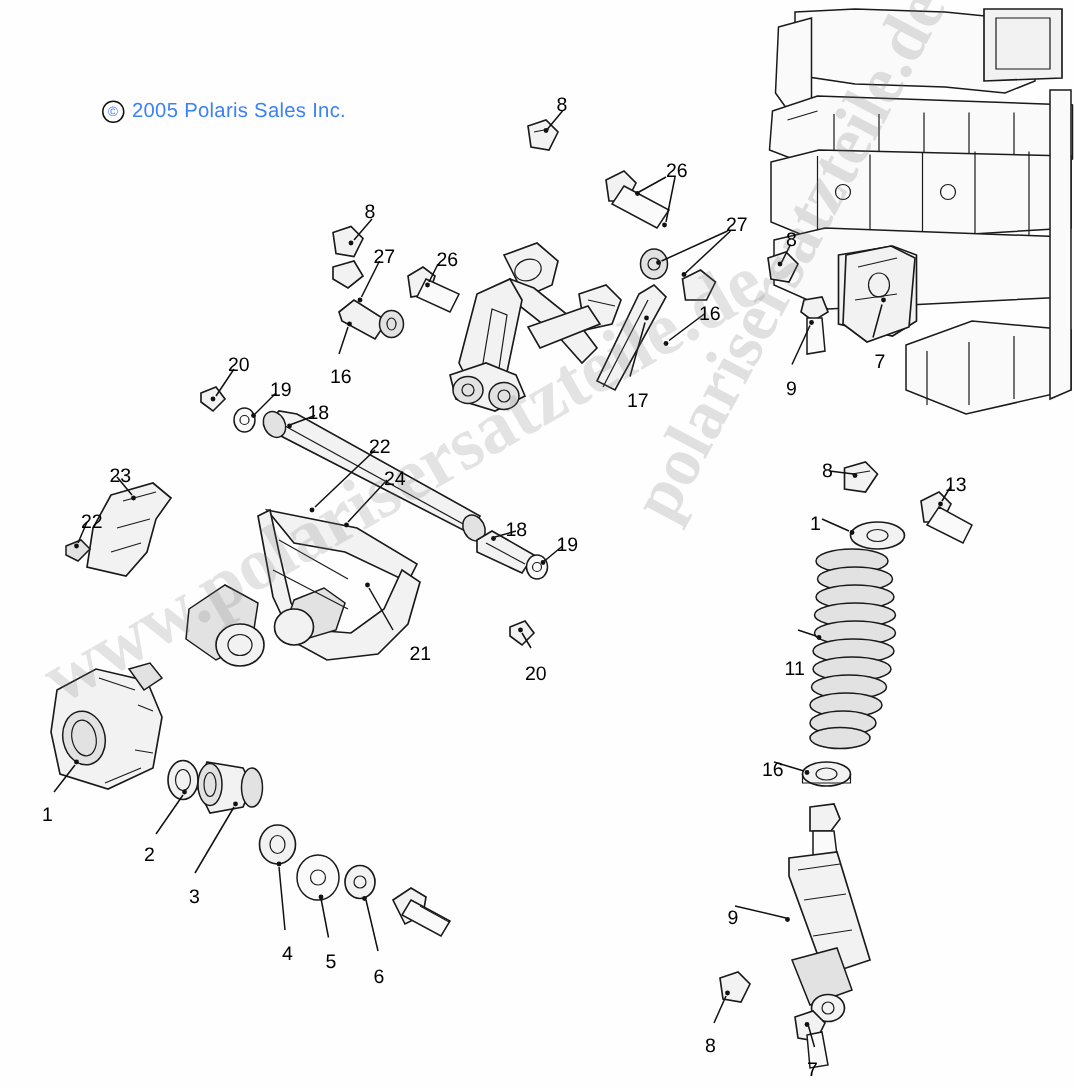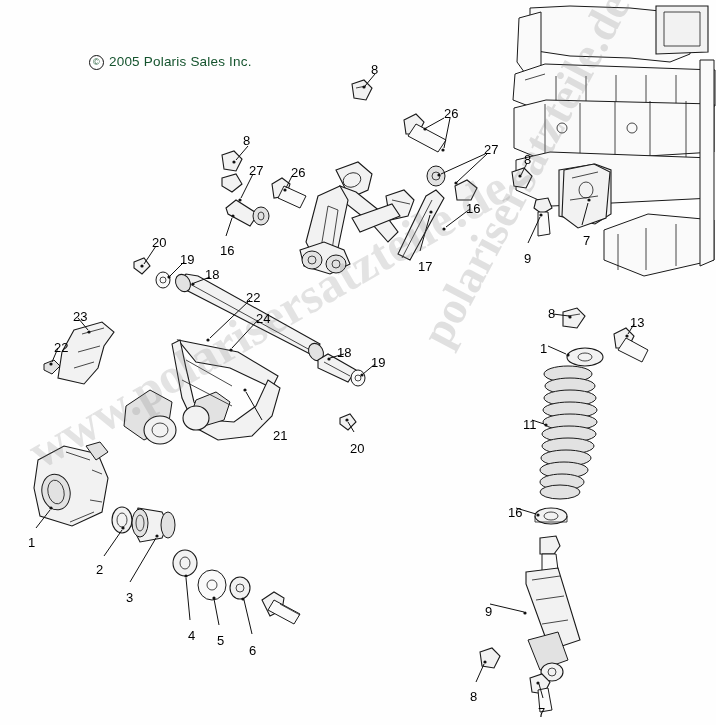--- a/index.html
+++ b/index.html
@@ -11,26 +11,25 @@
     position:relative;
   }
   #sheet{
     position:absolute;left:0;top:0;width:716px;height:725px;
     background:#fefefe;
     overflow:hidden;
   }
   
   .copyright{
     position:absolute;
-    left:68px;top:54px;
+    left:68px;top:66px;
     font-size:13.5px;
-    color:#14532d;
+    color:#3b82f6;
     letter-spacing:.2px;
     white-space:nowrap;
-    margin-left:21px;
   }
   .copyright .c-mark{
     display:inline-block;
     width:13px;height:13px;
     border:1.3px solid #111;
     border-radius:50%;
     font-size:9px;line-height:12px;
     text-align:center;
     margin-right:5px;
     vertical-align:1px;
@@ -387,21 +386,21 @@
       <div class="num" style="left: 217px; top: 633px;">5</div>
       <div class="num" style="left: 249px; top: 643px;">6</div>
       <div class="num" style="left: 538px; top: 705px;">7</div>
       <div class="num" style="left: 371px; top: 62px;">8</div>
       <div class="num" style="left: 243px; top: 133px;">8</div>
       <div class="num" style="left: 524px; top: 152px;">8</div>
       <div class="num" style="left: 548px; top: 306px;">8</div>
       <div class="num" style="left: 470px; top: 689px;">8</div>
       <div class="num" style="left: 485px; top: 604px;">9</div>
       <div class="num" style="left: 508px; top: 505px;">16</div>
-      <div class="num" style="left: 523px; top: 417px;">11</div>
+      <div class="num" style="left: 523px; top: 438px;">11</div>
       <div class="num" style="left: 540px; top: 341px;">1</div>
       <div class="num" style="left: 630px; top: 315px;">13</div>
       <div class="num" style="left: 583px; top: 233px;">7</div>
       <div class="num" style="left: 524px; top: 251px;">9</div>
       <div class="num" style="left: 220px; top: 243px;">16</div>
       <div class="num" style="left: 466px; top: 201px;">16</div>
       <div class="num" style="left: 418px; top: 259px;">17</div>
       <div class="num" style="left: 205px; top: 267px;">18</div>
       <div class="num" style="left: 337px; top: 345px;">18</div>
       <div class="num" style="left: 180px; top: 252px;">19</div>

